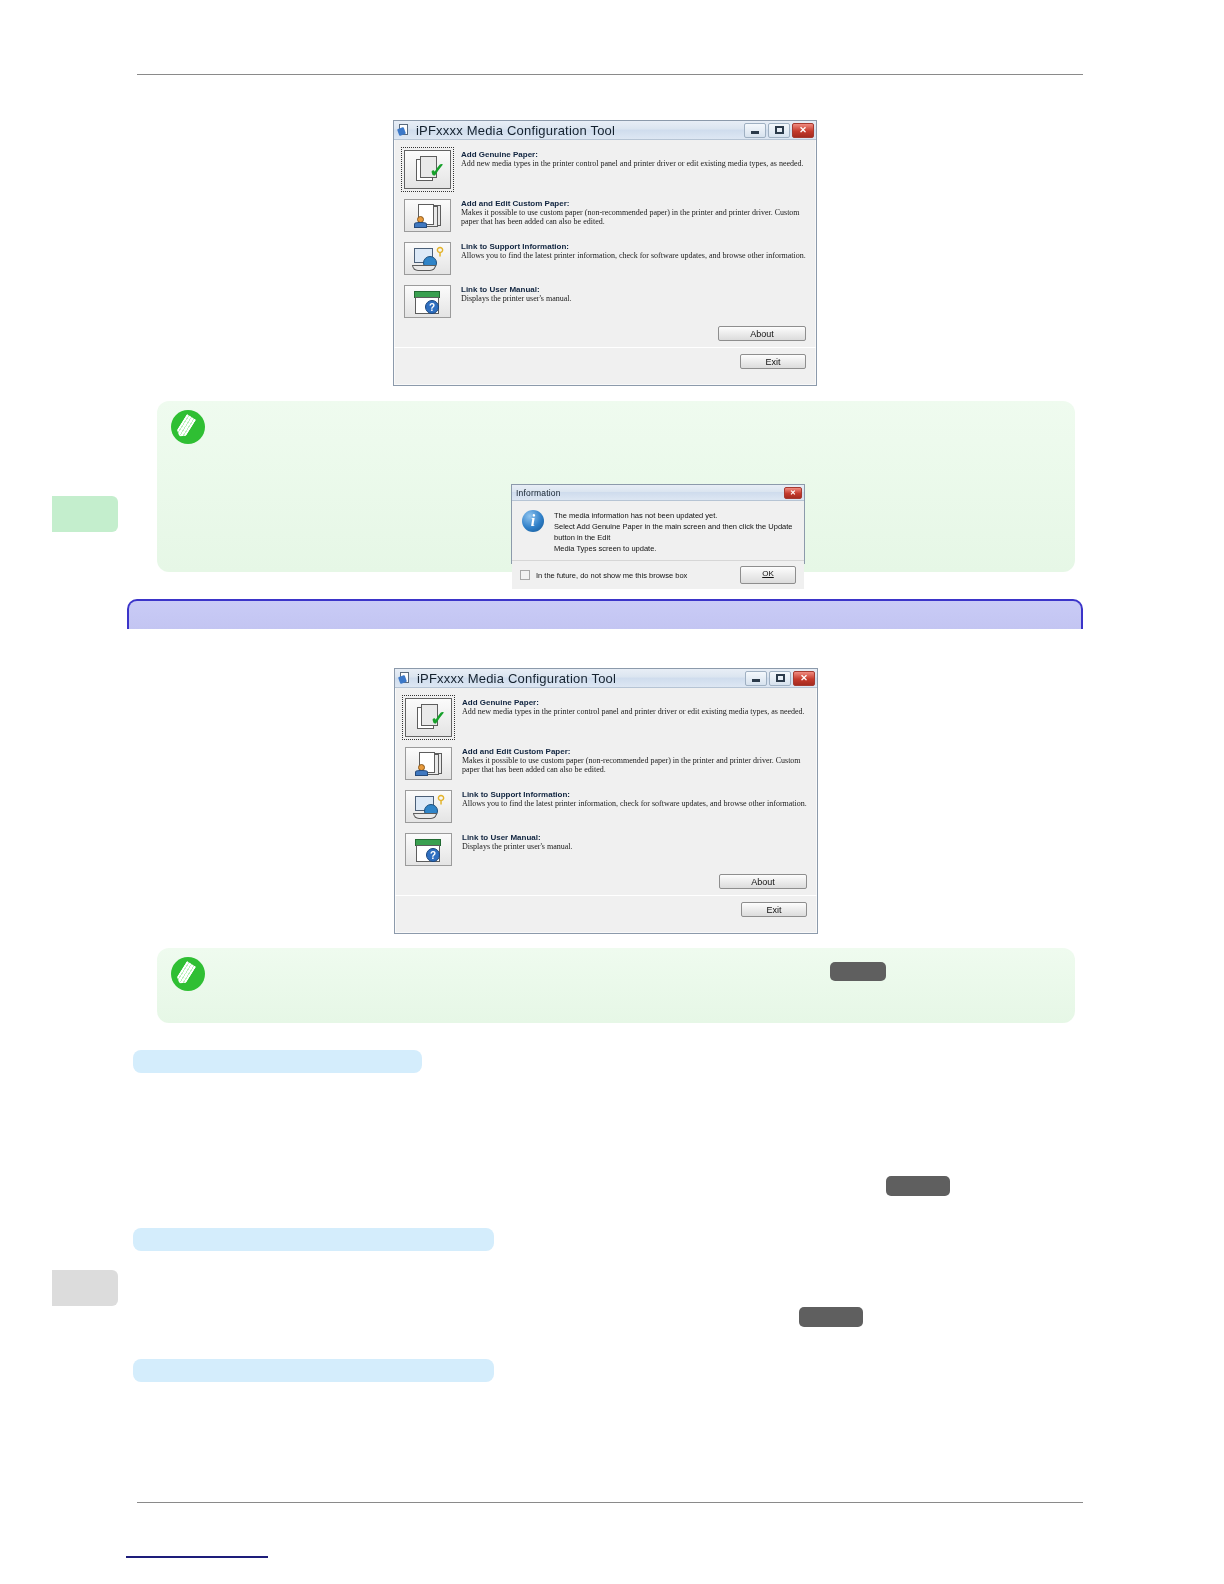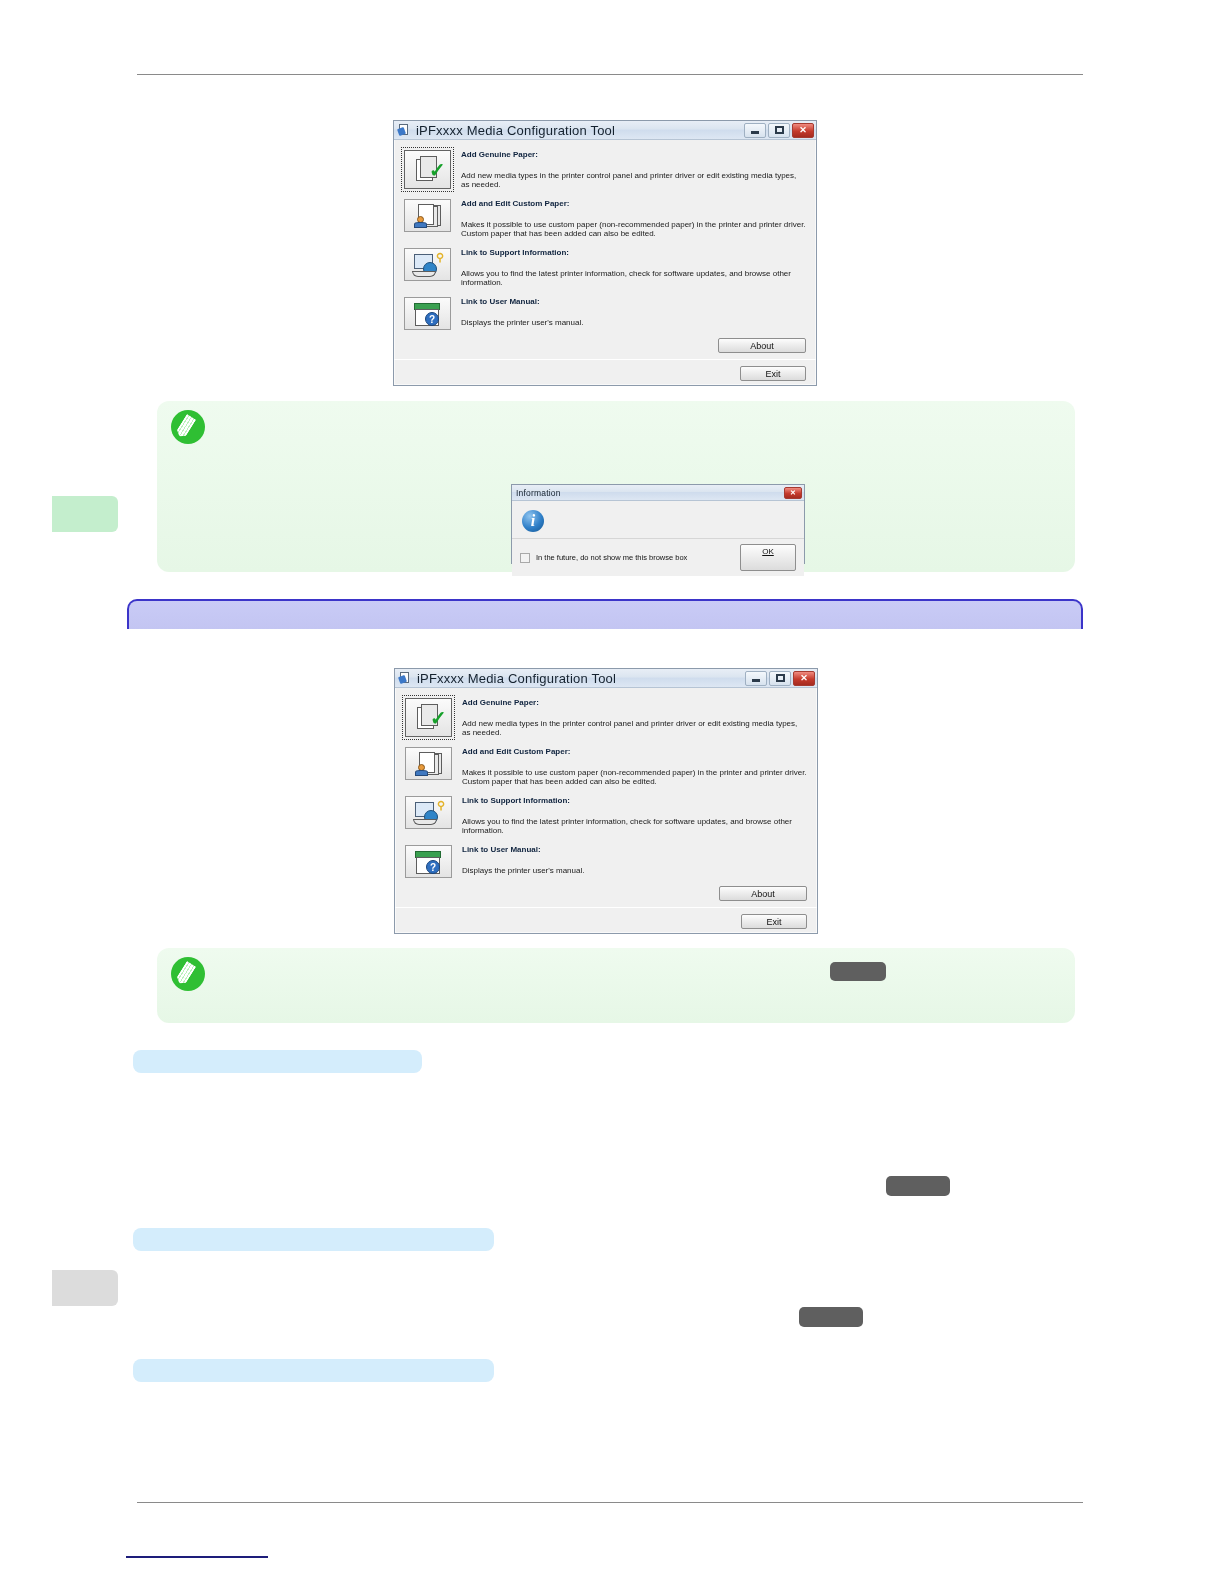--- a/index.html
+++ b/index.html
@@ -84,21 +84,21 @@
   .mcicon {
     flex:0 0 auto;
     background:linear-gradient(to bottom,#fbfbfb,#e4e4e4);
     border:1px solid #9b9b9b;
     position:relative;
     display:flex; align-items:center; justify-content:center;
   }
   .mcicon.focus { outline:1px dotted #333; outline-offset:2px; border-color:#636363; }
   .mctext { padding-left:10px; flex:1 1 auto; }
   .mctitle { font-weight:bold; color:#10243f; }
-  .mcdesc { color:#1a1a1a; margin-top:12px; }
+  .mcdesc { color:#1a1a1a; margin-top:0;font-family:Liberation Serif, serif; }
 
   .win-sep { height:1px; background:#c8c8c8; border-bottom:1px solid #ffffff; }
   .btnrow { display:flex; justify-content:flex-end; padding:6px 10px; }
   .winbtn {
     border:1px solid #8e8e8e; border-radius:2px;
     background:linear-gradient(to bottom,#fdfdfd,#ececec 50%,#dcdcdc);
     text-align:center; color:#111;
   }
 
   
@@ -289,25 +289,30 @@
   <div class="win-titlebar" style="height:16px;">
     <span class="win-title" style="font-size:8.5px;">Information</span>
     <span class="win-ctrls">
       <span class="win-btn close" style="width:18px;height:12px;">
         <span class="glyph-x" style="font-size:7px;">✕</span>
       </span>
     </span>
   </div>
   <div class="info-body">
     <div class="info-i">i</div>
+    <div class="info-text" style="font-size:7.5px; line-height:11px;">
+      <div>The media information has not been updated yet.</div>
+      <div>Select Add Genuine Paper in the main screen and then click the Update button in the Edit</div>
+      <div>Media Types screen to update.</div>
+    </div>
   </div>
   <div class="info-footer">
     <span class="chkbox"></span>
     <span style="font-size:7.5px;color:#111;">In the future, do not show me this browse box</span>
-    <span class="winbtn" style="margin-left:auto;width:56px;height:27px;line-height:13px;font-size:8px;text-decoration:underline;">OK</span>
+    <span class="winbtn" style="margin-left:auto;width:56px;height:18px;line-height:13px;font-size:8px;text-decoration:underline;">OK</span>
   </div>
 </div>
 
 <div class="banner" style="left:127px; top:599px; width:956px; height:30px;"></div>
 
 <div class="win" id="win2" style="left:394px; top:668px; width:424px; height:266px;">
   <div class="win-titlebar">
     <span class="win-appicon">
       <span class="sheet"></span>
         <span class="mark"></span>

